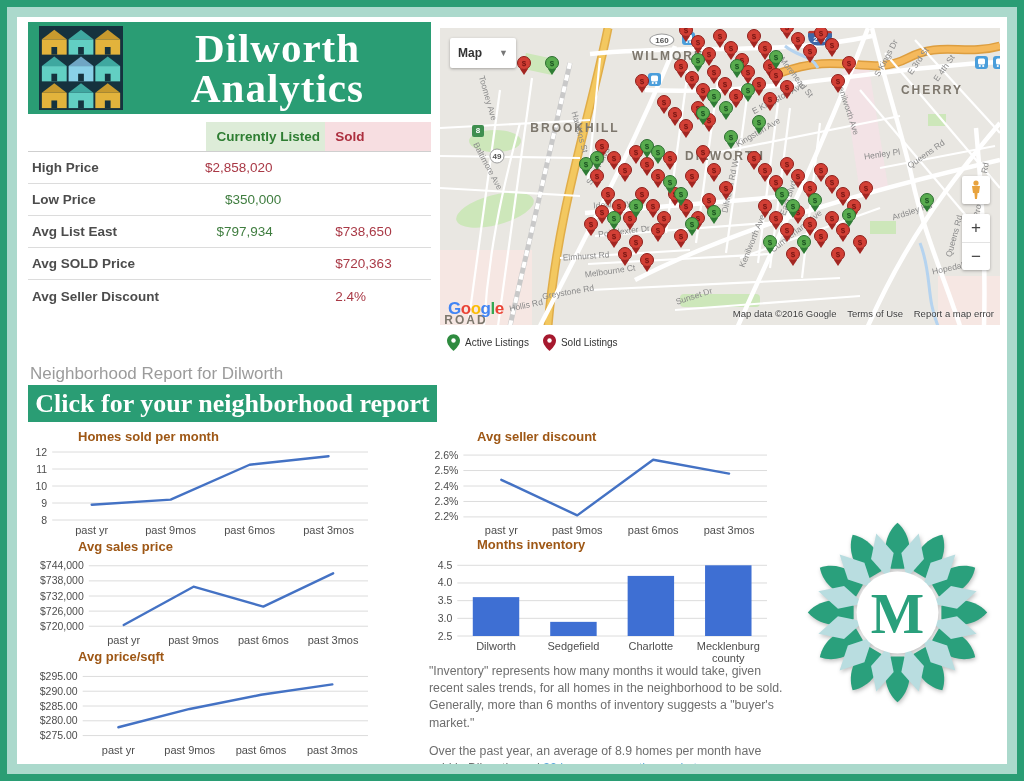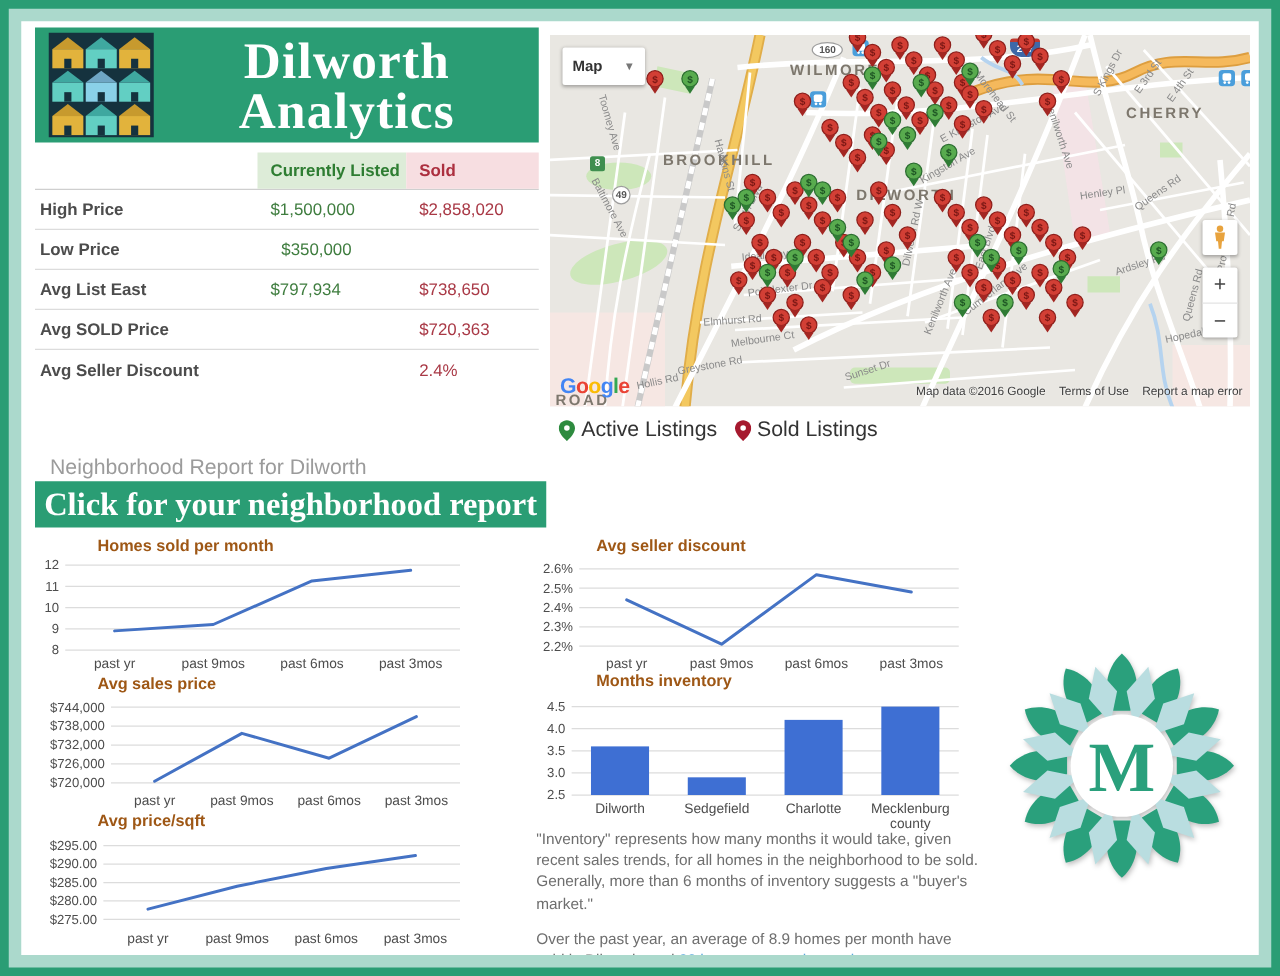--- a/index.html
+++ b/index.html
@@ -47,25 +47,25 @@
   .attribution span { margin-left:8px;text-align:right; }
   .pin { position:absolute; width:14px; height:20px; transform:translate(-50%,-85%); }
   .pin .head { display:flex; width:14px; height:14px; border-radius:50%; border:1.5px solid; align-items:center; justify-content:center; font-size:8px; font-weight:bold; }
   .pin .tail { display:block; width:0; height:0; border:4px solid transparent; border-top:6px solid; margin:-1px auto 0; }
   .pin-red .head { background:#d23f35; border-color:#8e1f1b; color:#7a1714; }
   .pin-red .tail { border-top-color:#a32622; }
   .pin-green .head { background:#58ab4e; border-color:#2c6e31; color:#1d5423; }
   .pin-green .tail { border-top-color:#2f7c35; }
 
   
-  .legend { position:absolute; left:430px; top:317px; display:flex; align-items:center; gap:14px; font-size:17px; color:#333; }
+  .legend { position:absolute; left:430px; top:317px; display:flex; align-items:center; gap:14px; font-size:10px; color:#333; }
   .legend .item { display:flex; align-items:center; gap:5px; }
 
   
-  .section-heading { position:absolute; left:13px; top:347px; font-size:17px; color:#9b9b9b;margin-left:10px; }
+  .section-heading { position:absolute; left:13px; top:347px; font-size:17px; color:#9b9b9b; }
   .banner { position:absolute; left:11px; top:368px; width:409px; height:37px; background:#2a9d74; color:#fff; font-family:"Liberation Serif", serif; font-weight:bold; font-size:26px; display:flex; align-items:center; justify-content:center; cursor:pointer; }
 
   
   .chart { position:absolute; width:350px; }
   .chart-title { margin-left:48px; margin-bottom:2px; font-size:13px; font-weight:bold; color:#9e5715; }
   .tick { font-size:10.5px; fill:#4d4d4d; font-family:"Liberation Sans", sans-serif; }
   .xlab { font-size:11px; fill:#4d4d4d; font-family:"Liberation Sans", sans-serif; }
   #chart-homes { left:13px; top:412px; }
   #chart-price { left:13px; top:522px; }
   #chart-sqft  { left:13px; top:632px; }
@@ -146,21 +146,20 @@
   </div>
 
   <div class="stats-table">
     <div class="trow head">
       <div class="c1"></div>
       <div class="c2">Currently Listed</div>
       <div class="c3">Sold</div>
     </div>
     <div class="trow">
       <div class="c1">High Price</div>
-      <div class="c2">$1,500,000</div>
       <div class="c3">$2,858,020</div>
     </div>
     <div class="trow">
       <div class="c1">Low Price</div>
       <div class="c2">$350,000</div>
     </div>
     <div class="trow">
       <div class="c1">Avg List East</div>
       <div class="c2">$797,934</div>
       <div class="c3">$738,650</div>

